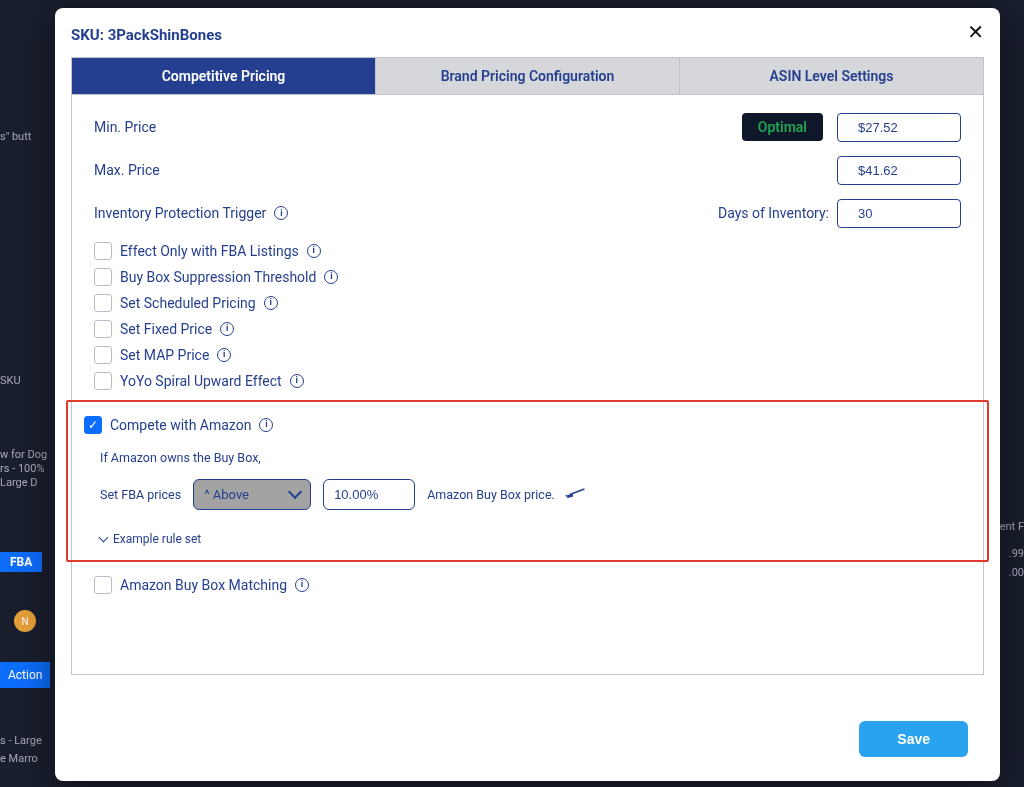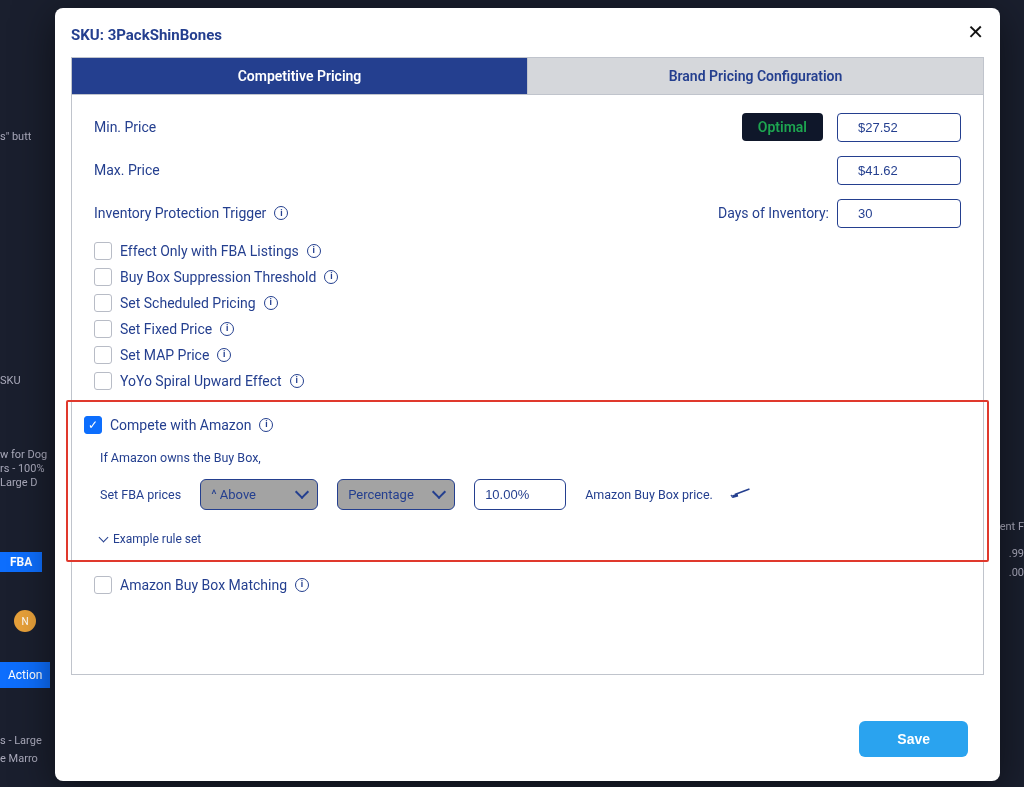--- a/index.html
+++ b/index.html
@@ -184,21 +184,21 @@
     gap: 8px;
   }
   .sub1 {
     font-size: 12.5px;
     color: #243f8f;
     margin: 16px 0 14px 16px;
   }
   .fba-line {
     display: flex;
     align-items: center;
-    gap: 19px;
+    gap: 12px;
     margin-left: 16px;
     font-size: 12.5px;
     flex-wrap: wrap;
   }
   .select {
     position: relative;
     border: 1px solid #243f8f;
     border-radius: 6px;
     padding: 7px 34px 7px 10px;
     min-width: 118px;
@@ -294,20 +294,21 @@
   <div class="header-area">
     <div class="sku-line">
       <span>SKU:</span>
       <span>3PackShinBones</span>
     </div>
   </div>
 
   <div class="tabs">
     <div class="tab active">Competitive Pricing</div>
     <div class="tab">Brand Pricing Configuration</div>
+    <div class="tab">ASIN Level Settings</div>
   </div>
 
   <div class="tab-body">
 
     <div class="row">
       <span class="row-label">Min. Price</span>
       <span class="spacer"></span>
       <span class="optimal">Optimal</span>
       <input class="text-input sm" value="$27.52" style="">
     </div>
@@ -363,21 +364,20 @@
       <div class="highlight-inner">
         <div class="amazon-line">
           <div class="checkbox checked">✓</div>
           <span>Compete with Amazon</span>
           <span class="info-icon">i</span>
         </div>
         <div class="sub1">If Amazon owns the Buy Box,</div>
         <div class="fba-line">
           <span>Set FBA prices</span>
           <div class="select">^ Above</div>
-          <div class="select" style="min-width:118px">Percentage</div>
           <input class="pct-input" value="10.00%" style="">
           <span>Amazon Buy Box price.</span>
           <span class="broom">
             <svg width="20" height="20" viewBox="0 0 20 20">
               <line x1="4" y1="16" x2="14" y2="4" stroke="#243f8f" stroke-width="1.6"></line>
               <path d="M2 18 L6 14 L8 16 L4 20 Z" fill="#243f8f"></path>
               <path d="M2 18 L1 19 M3 19 L2 20 M4 19.5 L3 20.5" stroke="#243f8f" stroke-width="1"></path>
             </svg>
           </span>
         </div>

